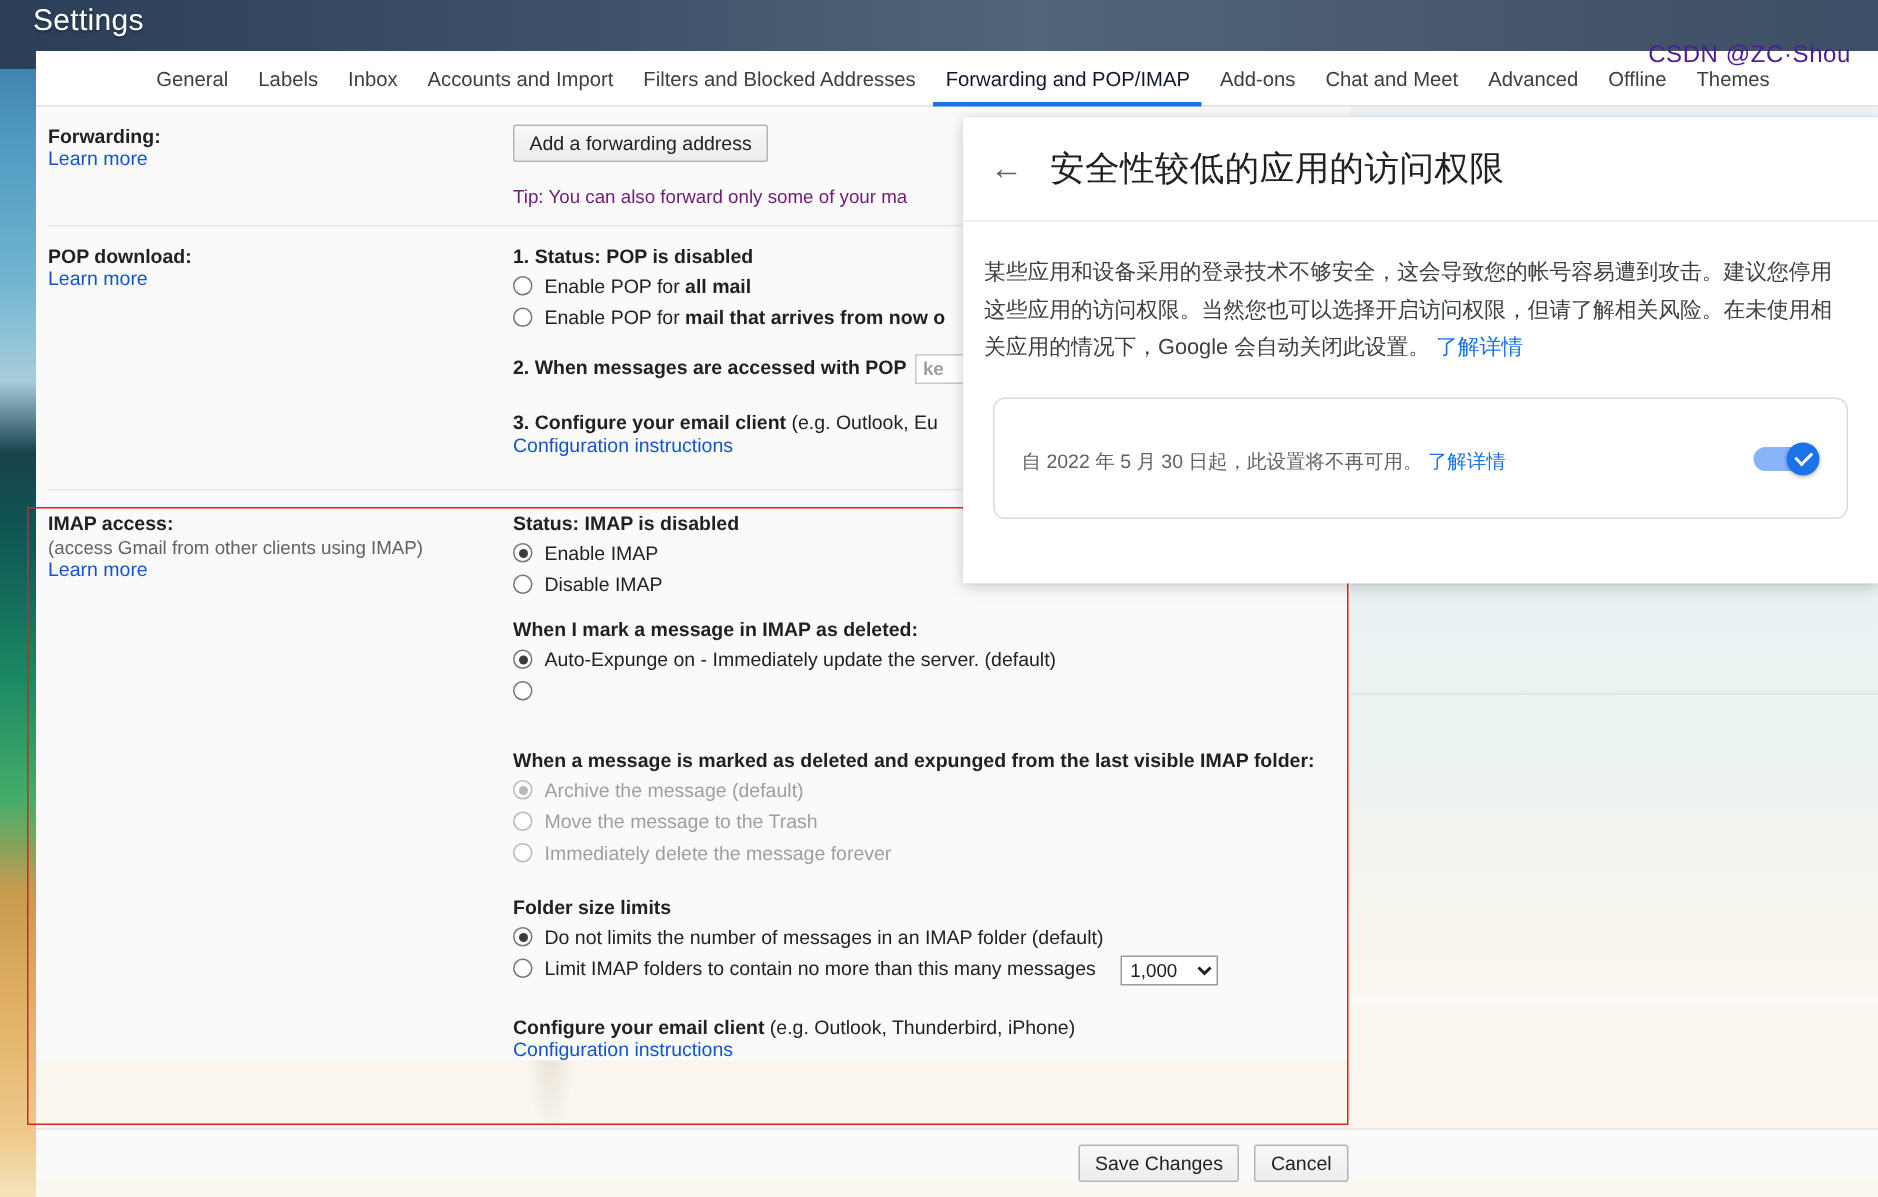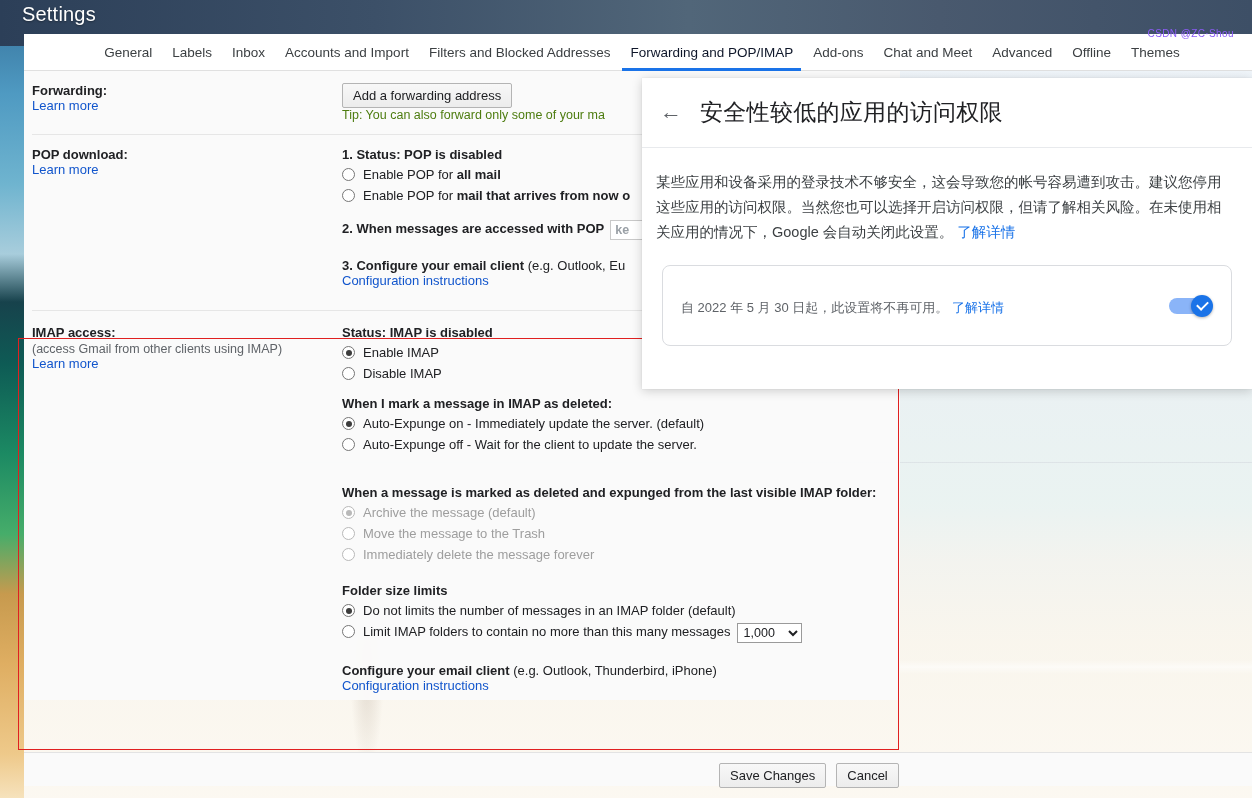--- a/index.html
+++ b/index.html
@@ -116,21 +116,21 @@
 
   .divider { height:1px; background:#e6e6e6; margin:12px 8px 0 8px; }
 
   .btn {
     font-family:"Liberation Sans", sans-serif;
     font-size:13px; color:#202124;
     background:linear-gradient(to bottom,#f8f8f8,#ececec);
     border:1px solid #b4b4b4; border-radius:2px;
     padding:4px 10px; cursor:pointer;
   }
-  .tip { color:#4d7c0f; font-size:12.5px; }
+  .tip { color:#701a75; font-size:12.5px; margin-top:16px; }
 
   .opt { display:flex; align-items:flex-start; margin-top:4px; font-size:13px; }
   .radio {
     width:13px; height:13px; border-radius:50%;
     border:1px solid #767676; background:#fff;
     margin:2px 8px 0 0; flex:none; position:relative; cursor:pointer;
   }
   .radio.on::after {
     content:""; position:absolute; left:2.5px; top:2.5px;
     width:6px; height:6px; border-radius:50%; background:#3c3c3c;
@@ -142,21 +142,21 @@
   .opt .txt b { font-weight:bold; }
 
   .grp-head { font-weight:bold; font-size:13px; margin-top:14px; }
   .num-head { font-weight:bold; font-size:13px; }
   .plain { font-weight:normal; }
 
   .inline-select {
     font-family:"Liberation Sans", sans-serif;
     font-size:12.5px; padding:1px 2px;
     border:1px solid #9a9a9a; background:#fff; color:#202124;
-    margin-left:6px; cursor:pointer;
+    margin-left:16px; cursor:pointer;
   }
   .pop-select {
     display:inline-block; vertical-align:middle;
     border:1px solid #c9c9c9; background:#fff; color:#9aa0a6;
     font-size:12.5px; padding:2px 4px; margin-left:6px; width:38px;
     overflow:hidden; white-space:nowrap;
   }
 
   
   #imap-box {
@@ -169,21 +169,21 @@
   
   #actionbar {
     position:absolute; left:24px; top:752px; width:1228px; height:34px;
     background:rgba(250,250,250,0.96);
     border-top:1px solid #e3e3e3;
     z-index:6;
   }
   #actionbar .inner { position:absolute; left:695px; top:10px; display:flex; gap:10px; }
   #watermark {
     position:absolute; right:18px; top:28px;
-    color:#8b5cf6; font-size:10px; letter-spacing:0.4px; z-index:8;
+    color:#4c1d95; font-size:16px; letter-spacing:0.4px; z-index:8;
   }
 
   
   #overlay {
     position:absolute; left:642px; top:78px; width:610px; height:311px;
     background:#ffffff;
     box-shadow:0 2px 10px rgba(0,0,0,0.18), 0 0 1px rgba(0,0,0,0.12);
     z-index:20;
     font-family:"Liberation Sans", sans-serif;
   }
@@ -334,21 +334,20 @@
           </div>
 
         <div class="grp-head">When I mark a message in IMAP as deleted:</div>
         <div id="imap-expunge-opts">
             <div class="opt">
               <span class="radio on"></span>
               <span class="txt">Auto-Expunge on - Immediately update the server. (default)</span>
             </div>
             <div class="opt">
               <span class="radio"></span>
-              <span class="txt">Auto-Expunge off - Wait for the client to update the server.</span>
             </div>
           </div>
 
         <div class="grp-head" style="margin-top:32px;">When a message is marked as deleted and expunged from the last visible IMAP folder:</div>
         <div id="imap-deleted-opts">
             <div class="opt dis">
               <span class="radio on dis"></span>
               <span class="txt">Archive the message (default)</span>
             </div>
             <div class="opt dis">

